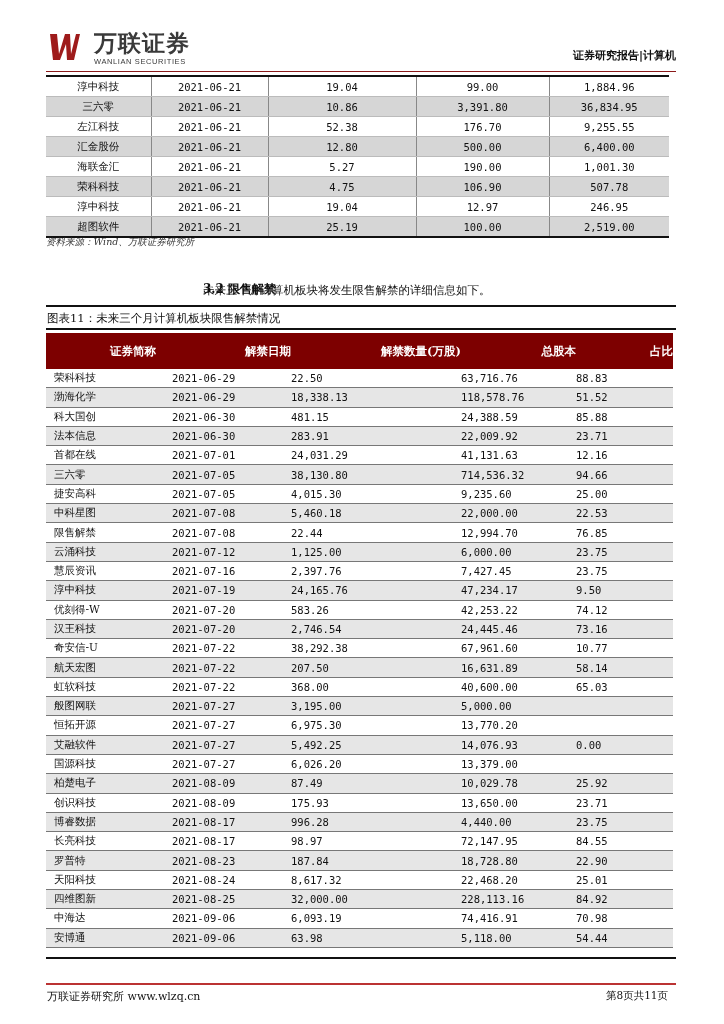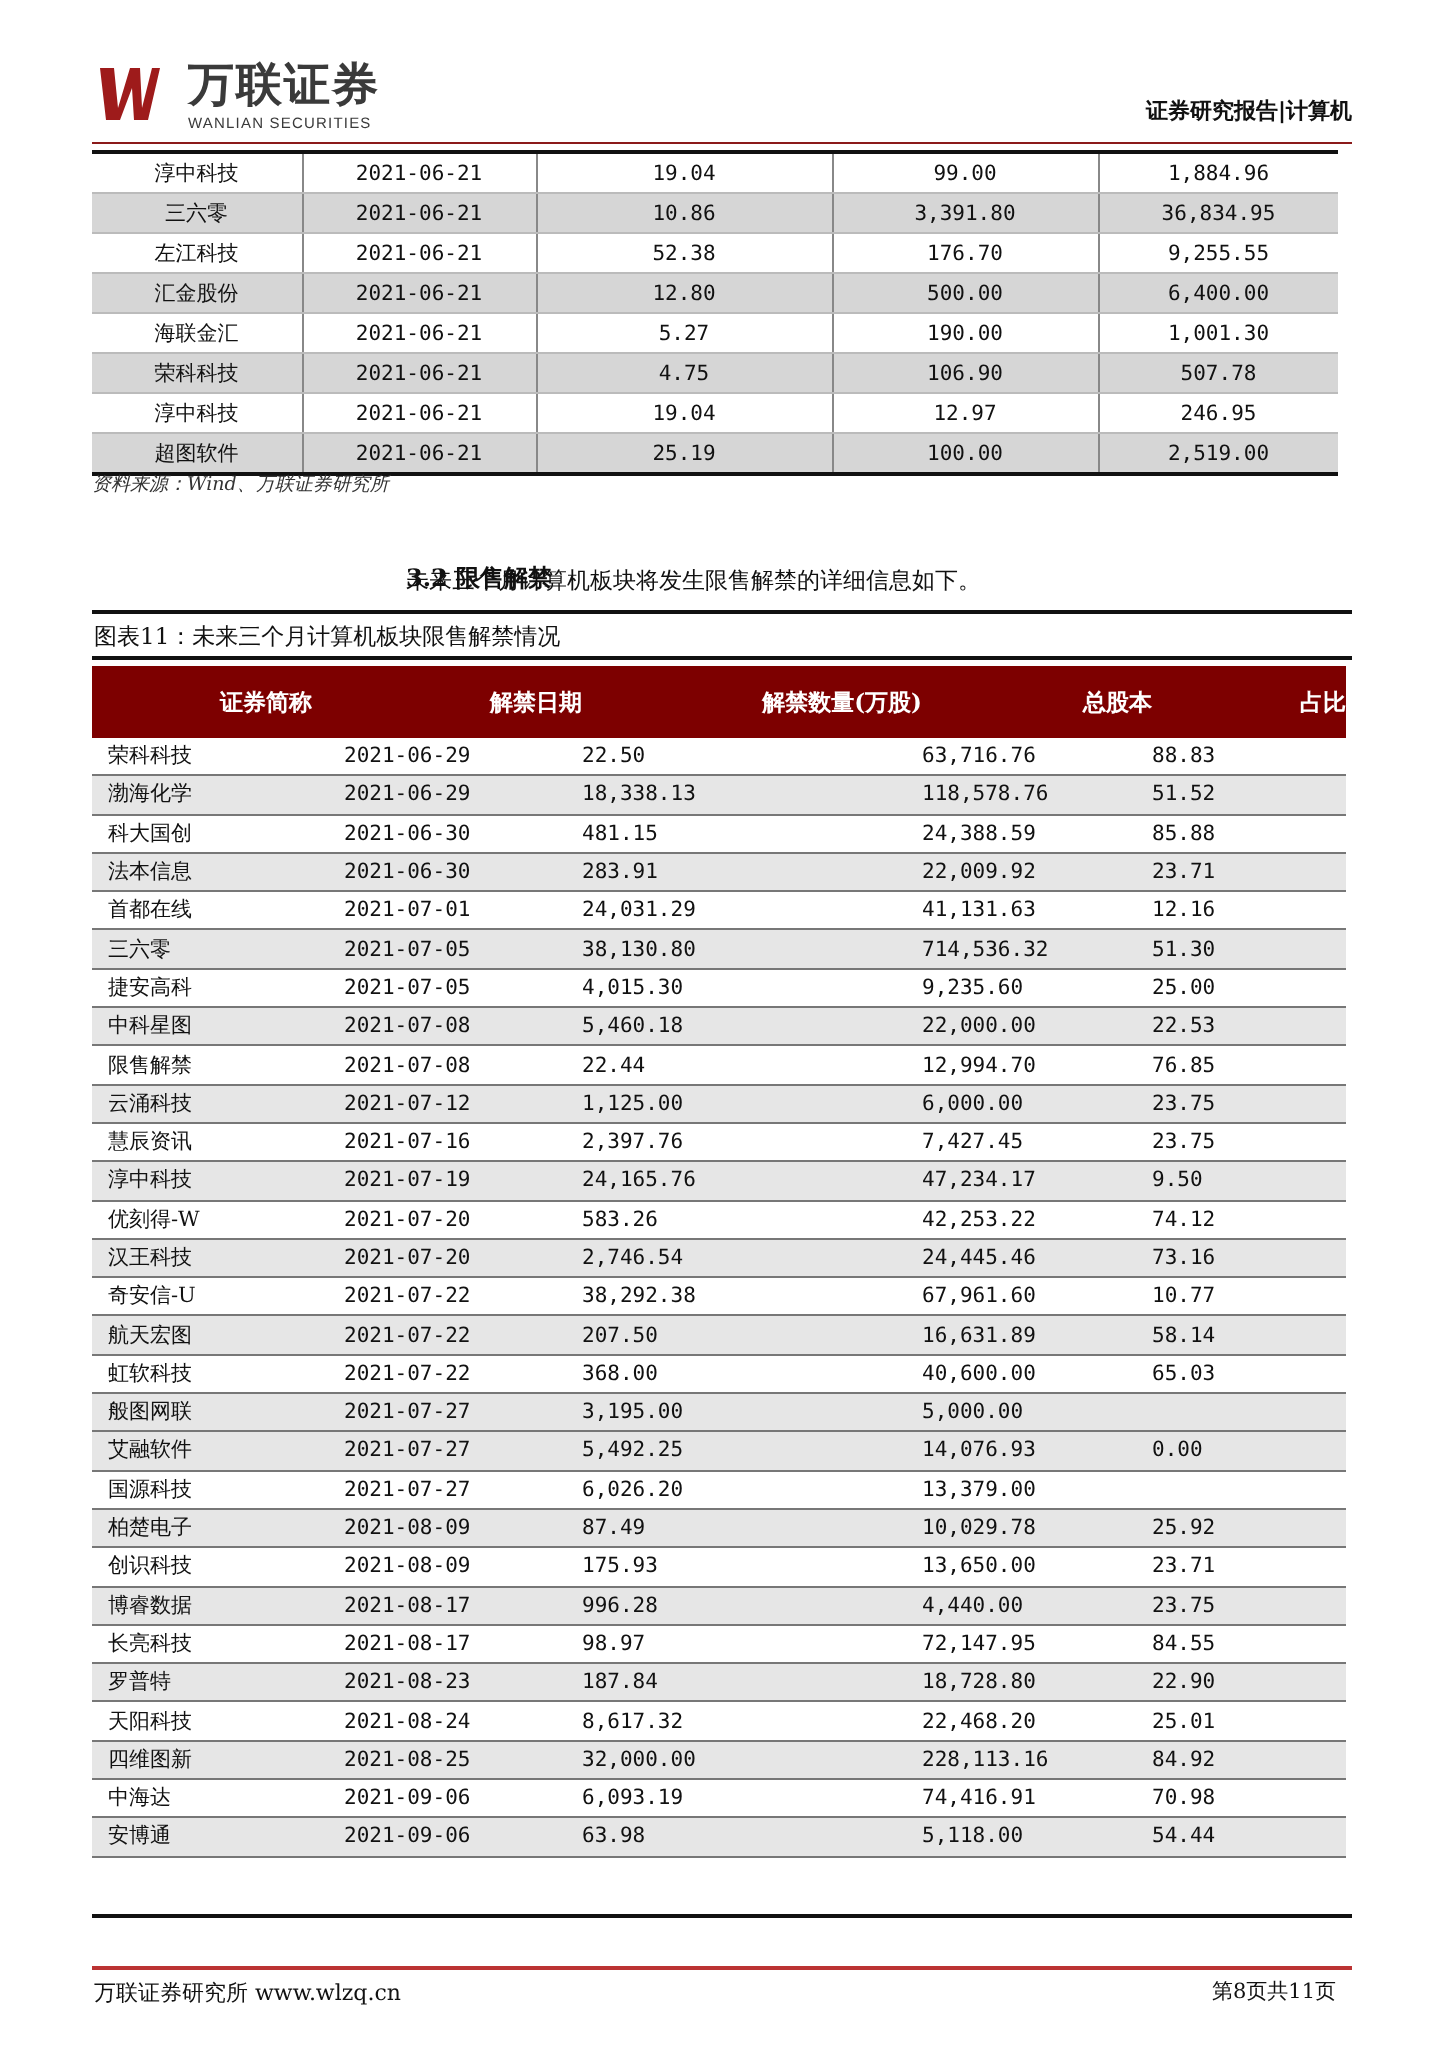--- a/index.html
+++ b/index.html
@@ -183,21 +183,21 @@
         <td style="padding-left: 16px;">2021-07-01</td>
         <td style="padding-left: 0px;">24,031.29</td>
         <td style="padding-left: 0px;">41,131.63</td>
         <td style="padding-left: 0px;">12.16</td>
       </tr>
       <tr class="alt">
         <td class="name">三六零</td>
         <td style="padding-left: 16px;">2021-07-05</td>
         <td style="padding-left: 0px;">38,130.80</td>
         <td style="padding-left: 0px;">714,536.32</td>
-        <td style="padding-left: 0px;">51.30</td>
+        <td style="padding-left: 0px;">94.66</td>
       </tr>
       <tr>
         <td class="name">捷安高科</td>
         <td style="padding-left: 16px;">2021-07-05</td>
         <td style="padding-left: 0px;">4,015.30</td>
         <td style="padding-left: 0px;">9,235.60</td>
         <td style="padding-left: 0px;">25.00</td>
       </tr>
       <tr class="alt">
         <td class="name">中科星图</td>
@@ -269,20 +269,27 @@
         <td style="padding-left: 0px;">40,600.00</td>
         <td style="padding-left: 0px;">65.03</td>
       </tr>
       <tr class="alt">
         <td class="name">般图网联</td>
         <td style="padding-left: 16px;">2021-07-27</td>
         <td style="padding-left: 0px;">3,195.00</td>
         <td style="padding-left: 0px;">5,000.00</td>
         <td style="padding-left: 0px;"></td>
       </tr>
+      <tr>
+        <td class="name">恒拓开源</td>
+        <td style="padding-left: 16px;">2021-07-27</td>
+        <td style="padding-left: 0px;">6,975.30</td>
+        <td style="padding-left: 0px;">13,770.20</td>
+        <td style="padding-left: 0px;"></td>
+      </tr>
       <tr class="alt">
         <td class="name">艾融软件</td>
         <td style="padding-left: 16px;">2021-07-27</td>
         <td style="padding-left: 0px;">5,492.25</td>
         <td style="padding-left: 0px;">14,076.93</td>
         <td style="padding-left: 0px;">0.00</td>
       </tr>
       <tr>
         <td class="name">国源科技</td>
         <td style="padding-left: 16px;">2021-07-27</td>

